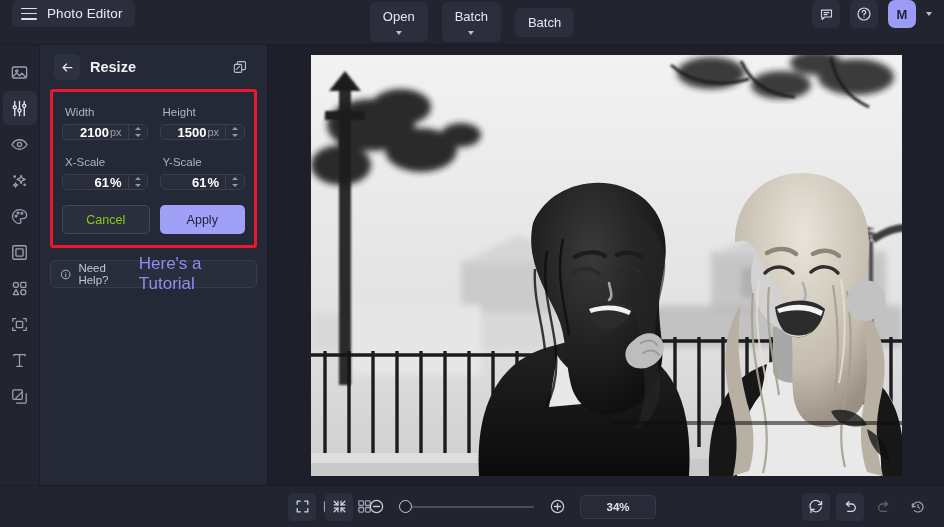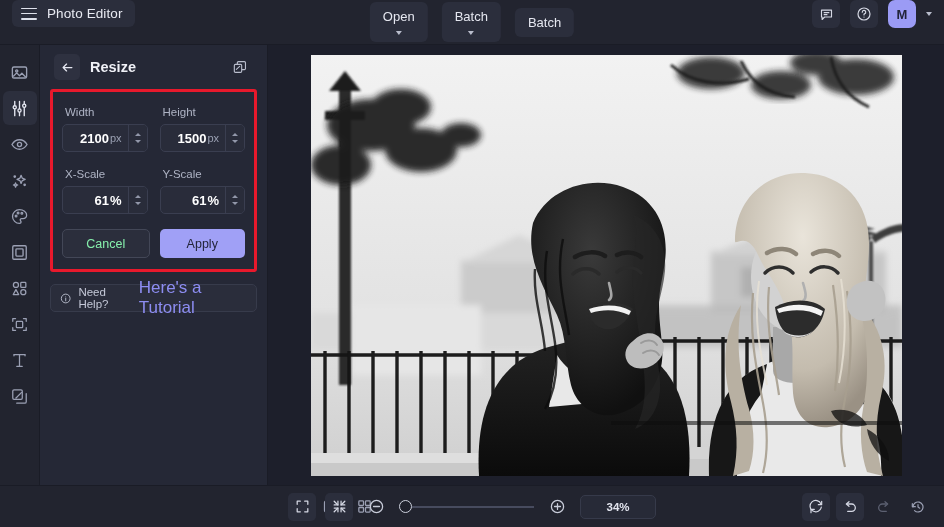--- a/index.html
+++ b/index.html
@@ -117,21 +117,21 @@
     background: #252836;
   }
   .field-row { display: flex; gap: 12px; }
   .field { flex: 1; }
   .field-label { color: #aeb3c4; font-size: 11.5px; margin: 4px 0 6px 3px; }
   .stepper {
     display: flex; align-items: stretch;
     background: #292c3a;
     border: 1px solid #3a3e50;
     border-radius: 5px;
-    height: 28px;
+    height: 16px;
     overflow: hidden;
   }
   .stepper .val {
     flex: 1; display: flex; align-items: center; justify-content: flex-end;
     padding-right: 6px; gap: 1px;
     color: #ffffff; font-size: 13px; font-weight: bold;
     font-family: "Liberation Sans", sans-serif;
   }
   .stepper .unit { color: #9aa0b2; font-size: 11px; font-weight: normal; }
   .stepper .arrows {
@@ -150,21 +150,21 @@
   }
   .check-label { color: #e2e4ee; font-size: 12.5px; }
 
   .btn-row { display: flex; gap: 10px; margin-top: 15px; }
   .btn {
     flex: 1; height: 29px; border-radius: 5px;
     font-size: 12.5px; cursor: pointer; border: none;
     display: flex; align-items: center; justify-content: center;
     font-family: "Liberation Sans", sans-serif;
   }
-  .btn.cancel { background: #2b2e3c; color: #86efac; border: 1px solid #434757; }
+  .btn.cancel { background: #2b2e3c; color: #84cc16; border: 1px solid #434757; }
   .btn.apply { background: #a0a0f6; color: #23253a; }
 
   .help {
     margin-top: 12px;
     background: #2a2d3b;
     border: 1px solid #373b4b;
     border-radius: 5px;
     height: 28px;
     display: flex; align-items: center; gap: 7px;
     padding: 0 9px; cursor: pointer;

